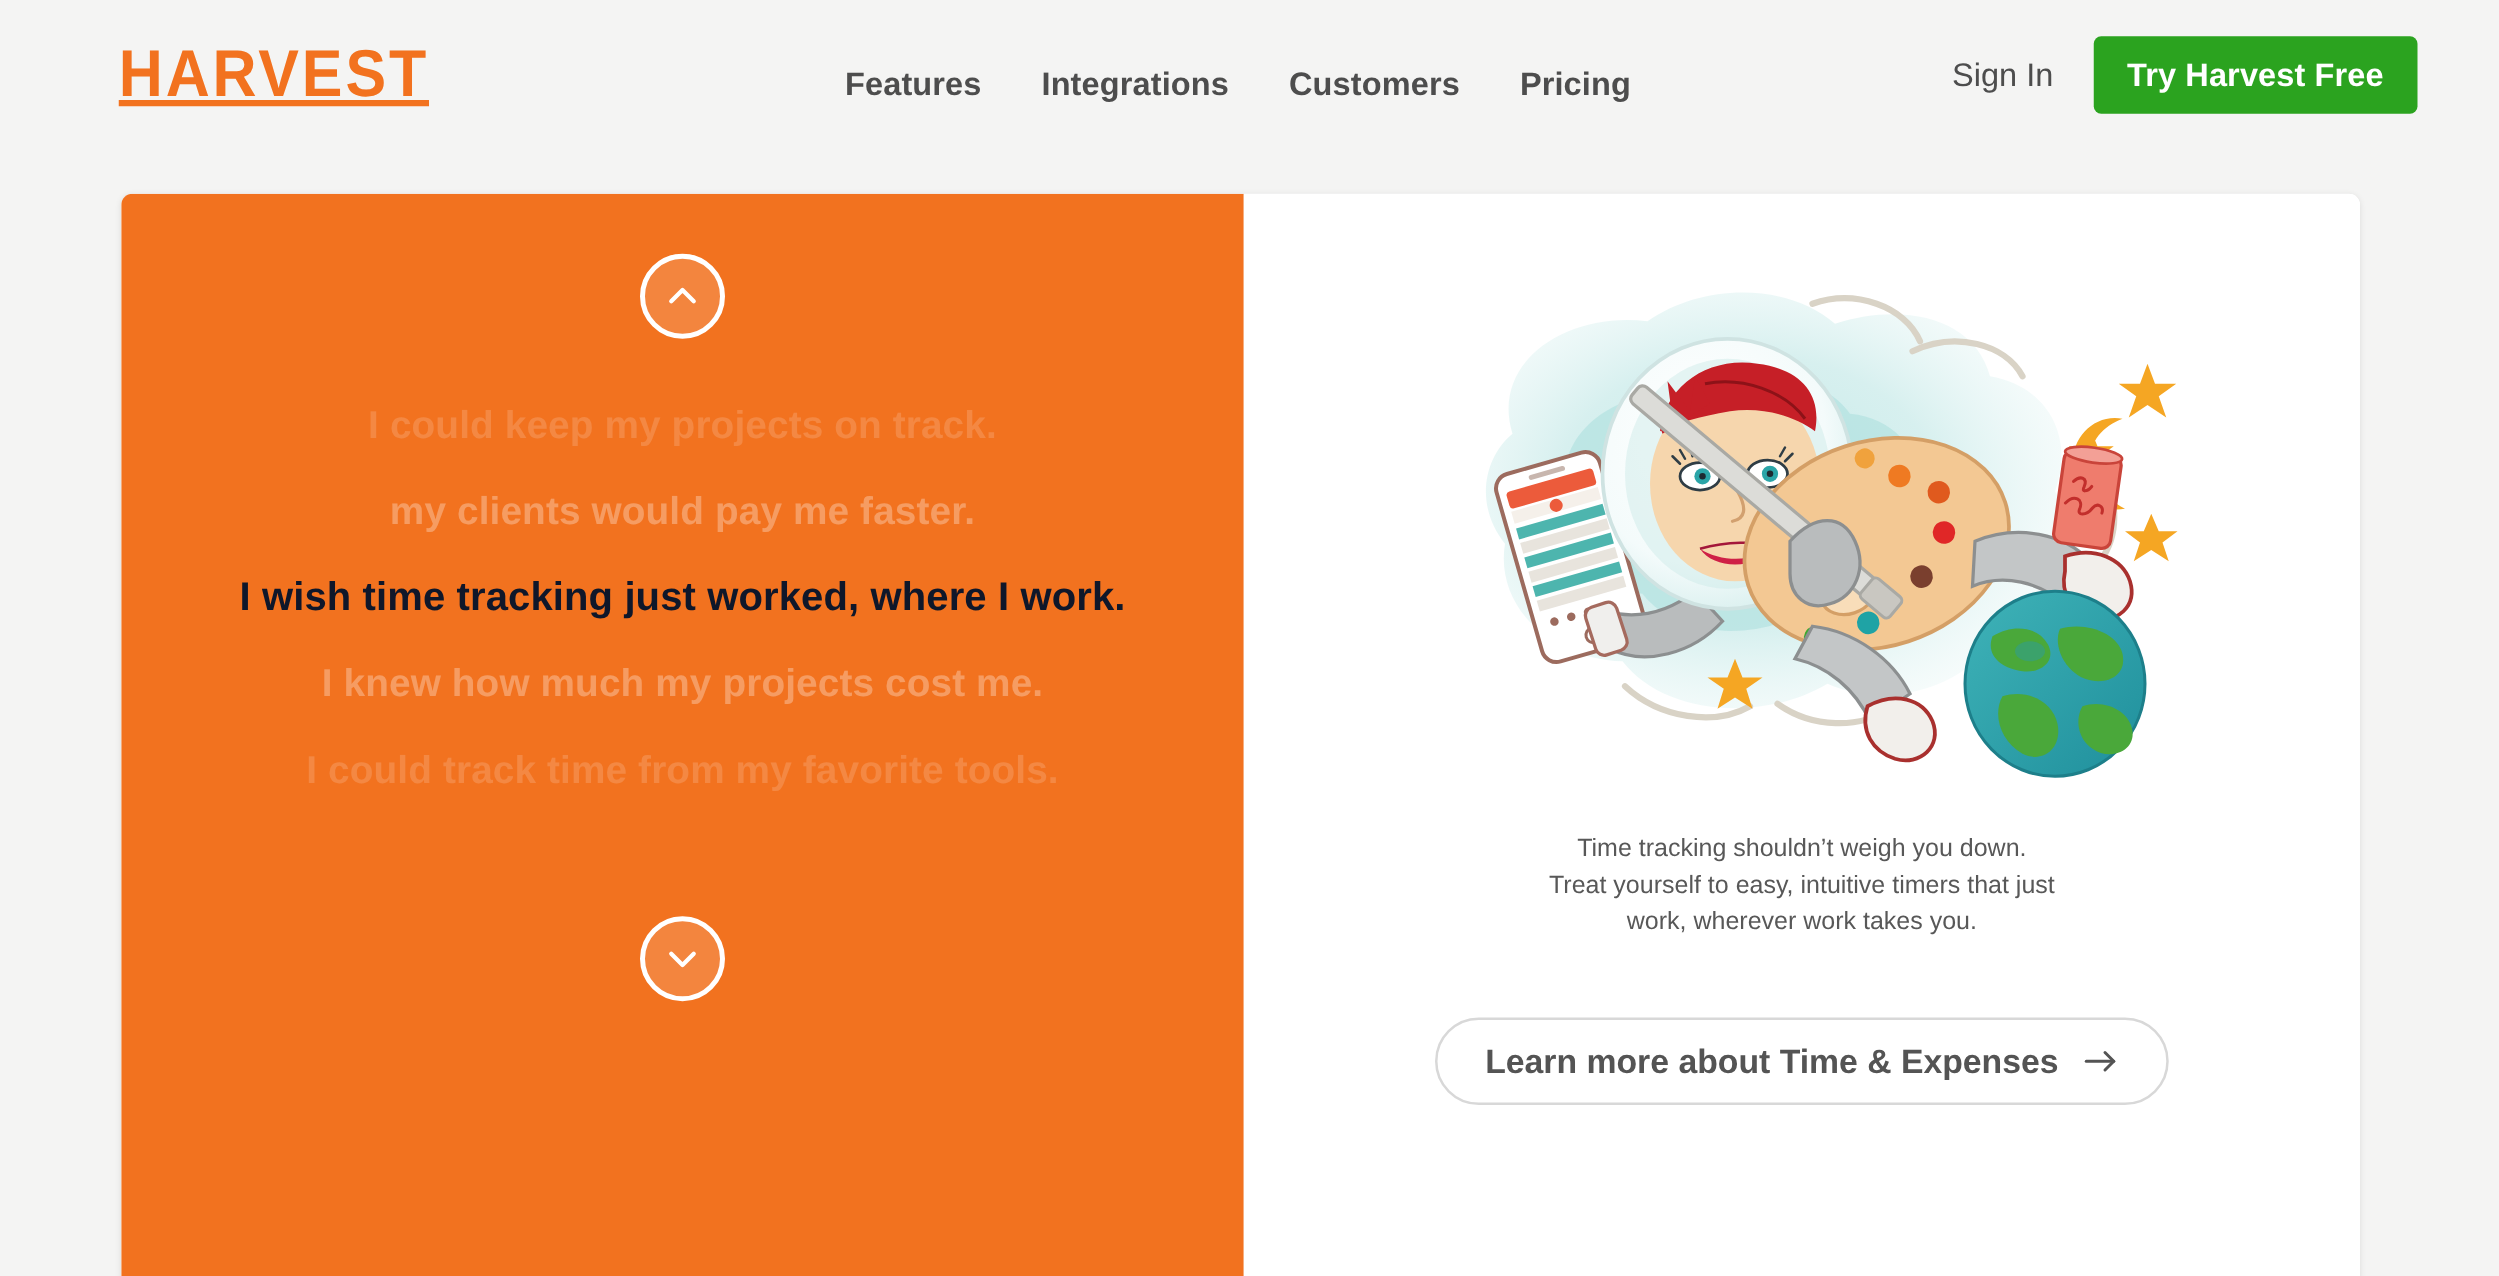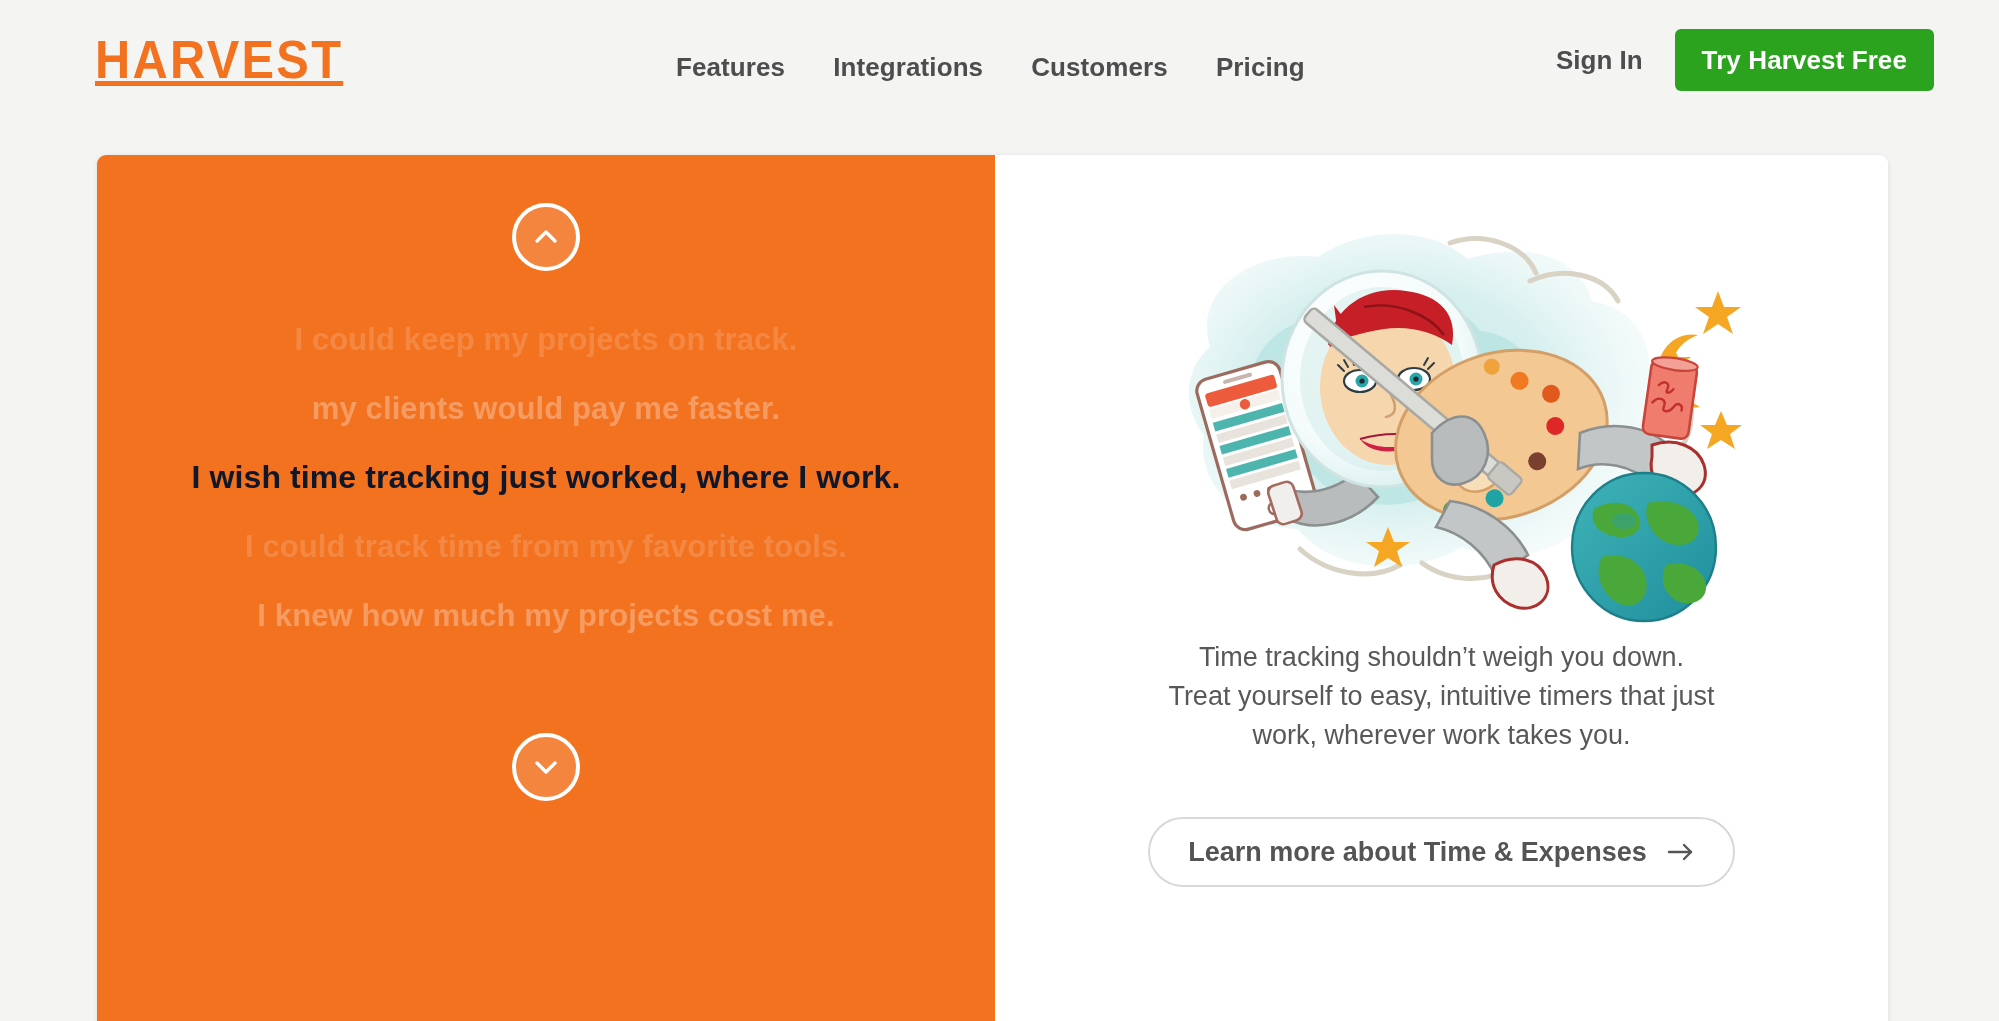--- a/index.html
+++ b/index.html
@@ -58,21 +58,21 @@
   #auth-actions {
     position: absolute;
     right: 65px;
     top: 29px;
     display: flex;
     align-items: center;
     gap: 32px;
   }
   #sign-in-link {
     font-size: 26px;
-    font-weight: 700;
+    font-weight: 400;
     color: #4d4d4d;
     text-decoration: none;
     white-space: nowrap;
   }
   #try-free-button {
     display: inline-flex;
     align-items: center;
     justify-content: center;
     height: 62px;
     padding: 0 27px;
@@ -172,23 +172,23 @@
 
   #feature-illustration {
     margin-top: 42px;
     width: 620px;
     height: 440px;
   }
   #feature-illustration svg { display: block; width: 100%; height: 100%; }
 
   #feature-copy {
     width: 640px;
-    margin-top: 1px;
+    margin-top: 28px;
     text-align: center;
-    font-size: 27px;
+    font-size: 20px;
     line-height: 1.45;
     color: #585858;
     font-weight: 400;
   }
   #feature-copy .copy-line { display: block; }
 
   #learn-more-button {
     margin-top: 62px;
     display: inline-flex;
     align-items: center;
@@ -240,22 +240,22 @@
         <svg width="34" height="34" viewBox="0 0 34 34" aria-hidden="true">
           <polyline points="8,21 17,12 26,21" fill="none" stroke="#ffffff" stroke-width="3.4" stroke-linecap="round" stroke-linejoin="round"></polyline>
         </svg>
       </span>
     </button>
 
     <ul id="wish-list">
       <li class="wish-item is-faded-far">I could keep my projects on track.</li>
       <li class="wish-item">my clients would pay me faster.</li>
       <li class="wish-item is-active">I wish time tracking just worked, where I work.</li>
+      <li class="wish-item">I knew how much my projects cost me.</li>
       <li class="wish-item is-faded-far">I could track time from my favorite tools.</li>
-      <li class="wish-item">I knew how much my projects cost me.</li>
     </ul>
 
     <button class="scroll-circle" id="wish-scroll-down">
       <span>
         <svg width="34" height="34" viewBox="0 0 34 34" aria-hidden="true">
           <polyline points="8,13 17,22 26,13" fill="none" stroke="#ffffff" stroke-width="3.4" stroke-linecap="round" stroke-linejoin="round"></polyline>
         </svg>
       </span>
     </button>
 

